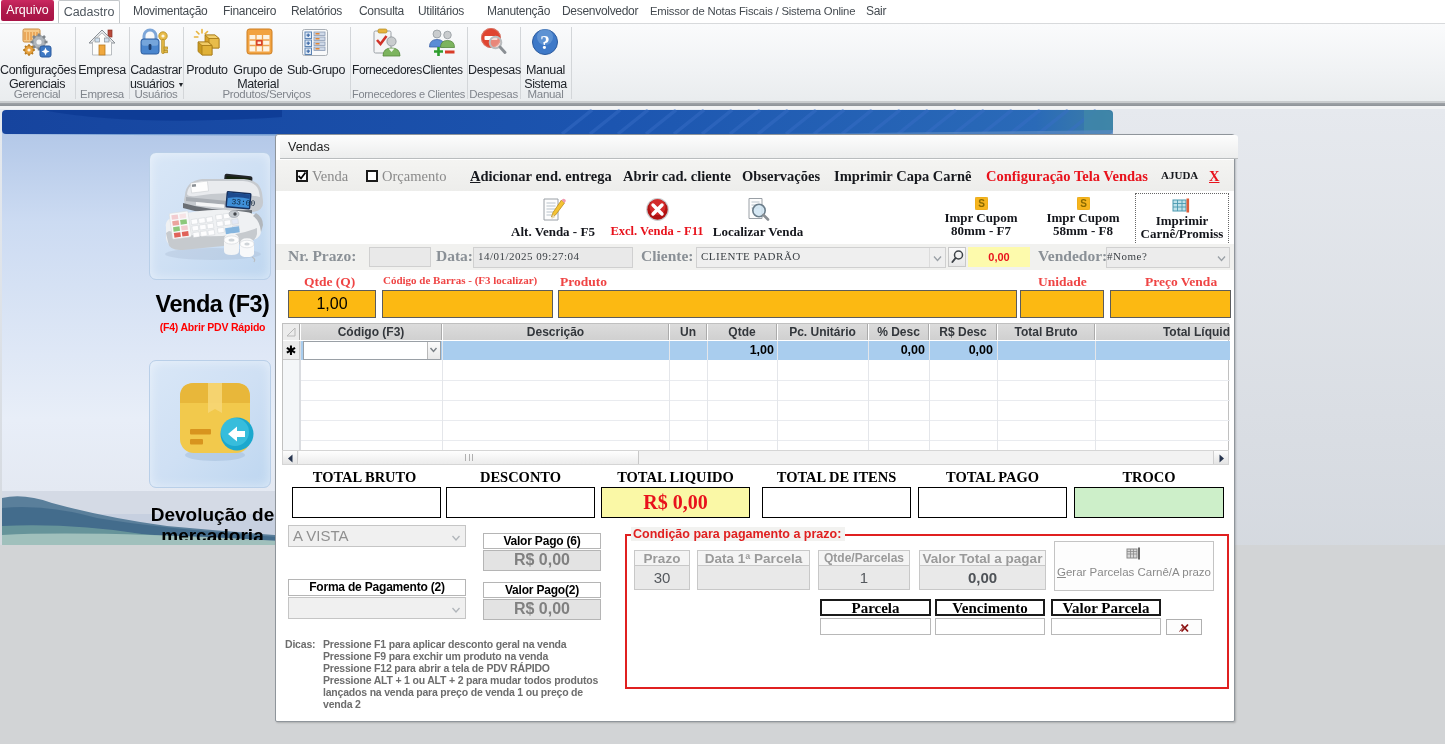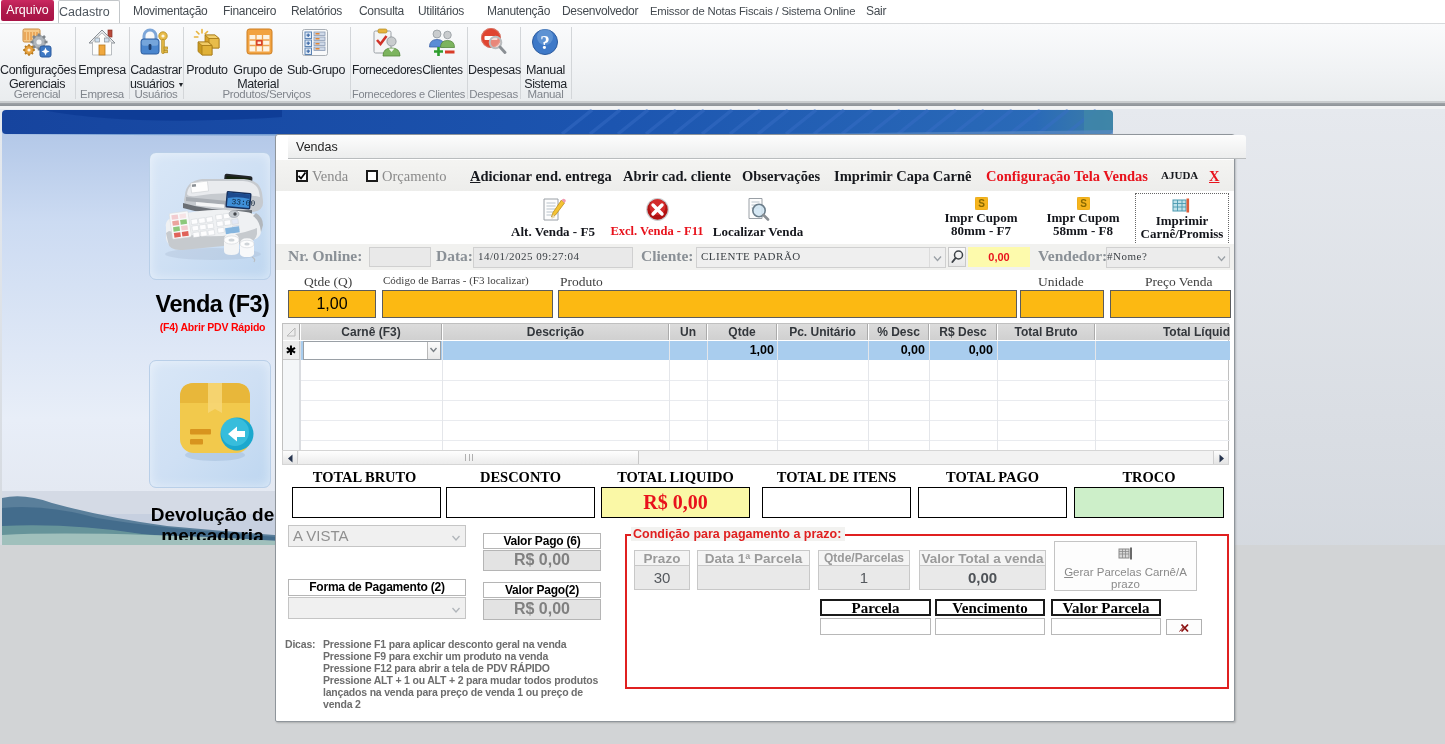--- a/index.html
+++ b/index.html
@@ -5,21 +5,21 @@
   * { margin:0; padding:0; box-sizing:border-box; }
   html,body { width:1445px; height:744px; overflow:hidden; }
   body { font-family:"Liberation Sans", sans-serif; position:relative; background:#fff; }
   .abs { position:absolute; }
   .ser { font-family:"Liberation Serif", serif; }
 
   
   #menubar { position:absolute; left:0; top:0; width:1445px; height:23px; background:#fff; }
   #menubar .mitem { position:absolute; top:0; height:23px; line-height:23px; font-size:12px; letter-spacing:-0.3px; color:#444a50; text-align:center; white-space:nowrap; }
   #arquivo { position:absolute; left:1px; top:0; width:53px; height:21px; background:linear-gradient(#ca2860,#b01b4d 45%,#a81346); border-radius:2px; color:#fff; font-size:12.5px; text-align:center; line-height:21px; }
-  #cadtab { position:absolute; left:58px; top:0; width:62px; height:23px; background:#fff; border:1px solid #c3c7ca; border-bottom:none; border-radius:2px 2px 0 0; font-size:12.5px; color:#4e565e; line-height:22px; }
+  #cadtab { position:absolute; left:58px; top:0; width:62px; height:23px; background:#fff; border:1px solid #c3c7ca; border-bottom:none; border-radius:2px 2px 0 0; font-size:12.5px; color:#4e565e; text-align:center; line-height:22px; }
 
   
   #ribbon { position:absolute; left:0; top:23px; width:1445px; height:80px; background:linear-gradient(#fafbfc,#f0f2f4 60%,#e9ecee); border-top:1px solid #d8dadc; }
   .rsep { position:absolute; top:3px; height:72px; width:1px; background:#d3d6d9; }
   .rlabel { position:absolute; font-size:12.5px; letter-spacing:-0.35px; color:#20242a; text-align:center; line-height:13.5px; top:40px; white-space:nowrap; }
   .rgroup { position:absolute; top:64px; font-size:11.5px; letter-spacing:-0.3px; color:#80858c; text-align:center; white-space:nowrap; }
   .ricon { position:absolute; top:4px; }
 
   
   #ribline1 { position:absolute; left:0; top:101px; width:1445px; height:2px; background:#c9ccce; }
@@ -29,36 +29,36 @@
   
   #desk { position:absolute; left:0; top:109px; width:1445px; height:635px; background:linear-gradient(#e6eaef, #ccd1d8); }
   #bgimg { position:absolute; left:2px; top:0; width:1111px; height:436px; }
   #deskgraybot { position:absolute; left:0; top:436px; width:1445px; height:199px; background:#d2d4d6; }
   #deskright { position:absolute; left:1113px; top:0; width:332px; height:635px; background:linear-gradient(#e6e9ee,#cdd2d9); }
 
   .panel { position:absolute; width:122px; height:128px; border-radius:7px; border:1px solid #b9cfe8; background:linear-gradient(135deg,#d9e7f7,#cfe0f4 50%,#bdd6f0); box-shadow:inset 0 0 12px #ffffff80; }
 
   
   #win { position:absolute; left:275px; top:25px; width:960px; height:588px; background:#fff; border:1px solid #8f959b; border-radius:3px 3px 2px 2px; box-shadow:1px 1px 2px #00000030; }
-  #titlebar { position:absolute; left:12px; top:0; width:958px; height:24px; background:linear-gradient(#fdfdfd,#eceded); border-bottom:1px solid #b9bcbe; border-radius:3px 3px 0 0; }
+  #titlebar { position:absolute; left:4px; top:0; width:958px; height:24px; background:linear-gradient(#fdfdfd,#eceded); border-bottom:1px solid #b9bcbe; border-radius:3px 3px 0 0; }
   #titlebar span { position:absolute; left:8px; top:5px; font-size:12.5px; color:#1e1e1e; }
   #tbar { position:absolute; left:0; top:25px; width:958px; height:31px; background:linear-gradient(#f4f4f2,#ededeb); }
   .cbx { position:absolute; top:10px; width:12px; height:12px; border:2px solid #1a1a1a; background:#fff; }
   .lnk { position:absolute; top:8px; font-family:"Liberation Serif", serif; font-weight:bold; font-size:14.5px; color:#16181d; }
   
   .tbtn { position:absolute; top:56px; text-align:center; font-family:"Liberation Serif", serif; font-weight:bold; font-size:13px; color:#14161c; }
   .tbtn .ic { display:block; margin:0 auto 2px; }
 
   
   #frow { position:absolute; left:0; top:109px; width:958px; height:26px; background:#f1f1ef; }
   .flabel { position:absolute; font-family:"Liberation Serif", serif; font-weight:bold; font-size:15.5px; color:#8a9096; top:3px; }
   .fval { font-family:"Liberation Serif", serif; font-size:11px; letter-spacing:0.5px; color:#3a3f44; }
 
   
-  .plabel { position:absolute; font-family:"Liberation Serif", serif; font-weight:normal; font-size:13.5px; color:#404040; top:139px; }
+  .plabel { position:absolute; font-family:"Liberation Serif", serif; font-weight:bold; font-size:13.5px; color:#ef4444; top:139px; }
   .obox { position:absolute; top:155px; height:28px; background:#fcb912; border:1px solid #5c5c5c; }
 
   
   #grid { position:absolute; left:6px; top:188px; width:947px; height:128px; background:#fff; border:1px solid #c0c0c0; }
   .ghead { position:absolute; top:0; height:16px; background:linear-gradient(#dcdcdc,#d0d0d0); border-right:1px solid #ababab; font-size:12px; font-weight:bold; color:#33373c; text-align:center; line-height:16px; }
   .gcol { position:absolute; top:17px; width:1px; height:110px; background:#e4e6ea; }
   .grow { position:absolute; left:0; width:947px; height:1px; background:#e9ebef; }
 
   
   .tlabel { position:absolute; top:334px; font-family:"Liberation Serif", serif; font-weight:bold; font-size:14.5px; color:#000; text-align:center; }
@@ -415,21 +415,21 @@
       <svg class="ic" width="20" height="15" viewBox="0 0 20 15" style="margin-bottom:1px;">
           <rect x="1" y="2" width="13" height="11" fill="#bfe2ea" stroke="#4a99b0"></rect>
           <g stroke="#4a99b0" stroke-width="0.9">
             <path d="M1 5.5 h13 M1 9 h13 M5.5 2 v11 M10 2 v11"></path>
           </g>
           <rect x="14.5" y="0.5" width="2.6" height="14" fill="#e05c38"></rect>
         </svg>
       Imprimir<br>Carnê/Promiss</div>
 
     <div id="frow">
-      <div class="flabel" style="left:12px;">Nr. Online:</div>
+      <div class="flabel" style="left:12px;">Nr. Prazo:</div>
       <div class="abs" style="left:93px;top:3px;width:62px;height:20px;background:#e9e9e9;border:1px solid #d0d0d0;"></div>
       <div class="flabel" style="left:160px;">Data:</div>
       <div class="abs fval" style="left:197px;top:3px;width:160px;height:21px;background:#e9e9e9;border:1px solid #d0d0d0;padding:2px 4px;">14/01/2025 09:27:04</div>
       <div class="flabel" style="left:365px;">Cliente:</div>
       <div class="abs fval" style="left:420px;top:3px;width:250px;height:21px;background:#efefef;border:1px solid #d0d0d0;padding:2px 4px;">CLIENTE PADRÃO<svg width="11" height="11" viewBox="0 0 11 11" style="position:absolute;right:2px;top:5px;">
             <path d="M2 3.5 L5.5 7.5 L9 3.5" stroke="#9aa0a6" stroke-width="1.3" fill="none"></path>
           </svg><div style="position:absolute;right:15px;top:0;width:1px;height:19px;background:#dcdcdc;"></div></div>
       <div class="abs" style="left:672px;top:3px;width:18px;height:20px;background:linear-gradient(#fafafa,#e8e8e8);border:1px solid #c8c8c8;"><svg width="16" height="18" viewBox="0 0 16 18">
             <circle cx="9.5" cy="7" r="4" fill="none" stroke="#3e4348" stroke-width="1.5"></circle>
             <path d="M6.6 10 l-3.2 4" stroke="#3e4348" stroke-width="2" stroke-linecap="round"></path>
@@ -449,21 +449,21 @@
     <div class="obox" style="left:12px;width:88px;text-align:center;font-size:16px;line-height:26px;">1,00</div>
     <div class="obox" style="left:106px;width:171px;"></div>
     <div class="obox" style="left:282px;width:459px;"></div>
     <div class="obox" style="left:744px;width:84px;"></div>
     <div class="obox" style="left:834px;width:121px;"></div>
 
     <div id="grid">
       <div class="ghead" style="left:0;width:17px;background:#ececec;"><svg width="12" height="12" viewBox="0 0 12 12" style="margin-top:2px;">
             <path d="M2 10 L10 2 L10 10 Z" fill="none" stroke="#b8b8b8"></path>
           </svg></div>
-      <div class="ghead" style="left:18px;width:141px;">Carnê (F3)</div>
+      <div class="ghead" style="left:18px;width:141px;">Código (F3)</div>
       <div class="ghead" style="left:160px;width:226px;">Descrição</div>
       <div class="ghead" style="left:387px;width:37px;">Un</div>
       <div class="ghead" style="left:425px;width:69px;">Qtde</div>
       <div class="ghead" style="left:495px;width:90px;">Pc. Unitário</div>
       <div class="ghead" style="left:586px;width:60px;">% Desc</div>
       <div class="ghead" style="left:647px;width:67px;">R$ Desc</div>
       <div class="ghead" style="left:715px;width:97px;">Total Bruto</div>
       <div class="ghead" style="left:813px;width:134px;border-right:none;text-align:right;overflow:hidden;">Total Líquid</div>
 
       <div class="abs" style="left:0;top:17px;width:17px;height:19px;background:#ececec;border-right:1px solid #c9c9c9;border-bottom:1px solid #c9c9c9;text-align:center;font-size:13px;line-height:19px;">✱</div>
@@ -538,24 +538,24 @@
 
     <div class="abs" style="left:349px;top:399px;width:604px;height:155px;border:2px solid #e02020;"></div>
     <div class="abs" style="left:355px;top:392px;background:#f2f2f0;padding:0 4px 0 2px;color:#e02020;font-size:12.5px;font-weight:bold;">Condição para pagamento a prazo:</div>
 
     <div class="abs" style="left:358px;top:415px;width:56px;height:16px;background:#f4f4f4;border:1px solid #c8c8c8;color:#9a9a9a;font-weight:bold;font-size:13.5px;text-align:center;line-height:15px;">Prazo</div>
     <div class="abs" style="left:358px;top:431px;width:56px;height:24px;background:#e9e9e9;border:1px solid #c8c8c8;border-top:none;color:#55595e;font-size:15px;text-align:center;line-height:23px;">30</div>
     <div class="abs" style="left:421px;top:415px;width:113px;height:16px;background:#f4f4f4;border:1px solid #c8c8c8;color:#9a9a9a;font-weight:bold;font-size:13.5px;text-align:center;line-height:15px;">Data 1ª Parcela</div>
     <div class="abs" style="left:421px;top:431px;width:113px;height:24px;background:#e9e9e9;border:1px solid #c8c8c8;border-top:none;"></div>
     <div class="abs" style="left:542px;top:415px;width:92px;height:16px;background:#f4f4f4;border:1px solid #c8c8c8;color:#9a9a9a;font-weight:bold;font-size:12px;text-align:center;line-height:15px;">Qtde/Parcelas</div>
     <div class="abs" style="left:542px;top:431px;width:92px;height:24px;background:#e9e9e9;border:1px solid #c8c8c8;border-top:none;color:#55595e;font-size:15px;text-align:center;line-height:23px;">1</div>
-    <div class="abs" style="left:643px;top:415px;width:127px;height:16px;background:#f4f4f4;border:1px solid #c8c8c8;color:#9a9a9a;font-weight:bold;font-size:13.5px;text-align:center;line-height:15px;">Valor Total a venda</div>
+    <div class="abs" style="left:643px;top:415px;width:127px;height:16px;background:#f4f4f4;border:1px solid #c8c8c8;color:#9a9a9a;font-weight:bold;font-size:13.5px;text-align:center;line-height:15px;">Valor Total a pagar</div>
     <div class="abs" style="left:643px;top:431px;width:127px;height:24px;background:#e9e9e9;border:1px solid #c8c8c8;border-top:none;color:#4e5257;font-weight:bold;font-size:15px;text-align:center;line-height:23px;">0,00</div>
 
-    <div class="abs" style="left:778px;top:406px;width:143px;height:50px;background:#fdfdfd;border:1px solid #c4c4c4;text-align:center;">
+    <div class="abs" style="left:778px;top:406px;width:160px;height:50px;background:#fdfdfd;border:1px solid #c4c4c4;text-align:center;">
       <svg width="16" height="13" viewBox="0 0 16 13" style="margin-top:5px;">
           <rect x="1" y="2" width="10" height="9" fill="#d8d8d8" stroke="#8a8a8a"></rect>
           <path d="M1 4.5 h10 M1 7 h10 M4.5 2 v9 M7.5 2 v9" stroke="#8a8a8a" stroke-width="0.8"></path>
           <rect x="12" y="0.5" width="2" height="12" fill="#6a6a6a"></rect>
         </svg>
       <div style="font-size:11.5px;color:#8a8a8a;margin-top:2px;"><u>G</u>erar Parcelas Carnê/A prazo</div>
     </div>
 
     <div class="abs ser" style="left:544px;top:464px;width:111px;height:17px;background:#fff;border:2px solid #1a1a1a;font-weight:bold;font-size:15px;text-align:center;line-height:14px;">Parcela</div>
     <div class="abs ser" style="left:659px;top:464px;width:110px;height:17px;background:#fff;border:2px solid #1a1a1a;font-weight:bold;font-size:15px;text-align:center;line-height:14px;">Vencimento</div>

